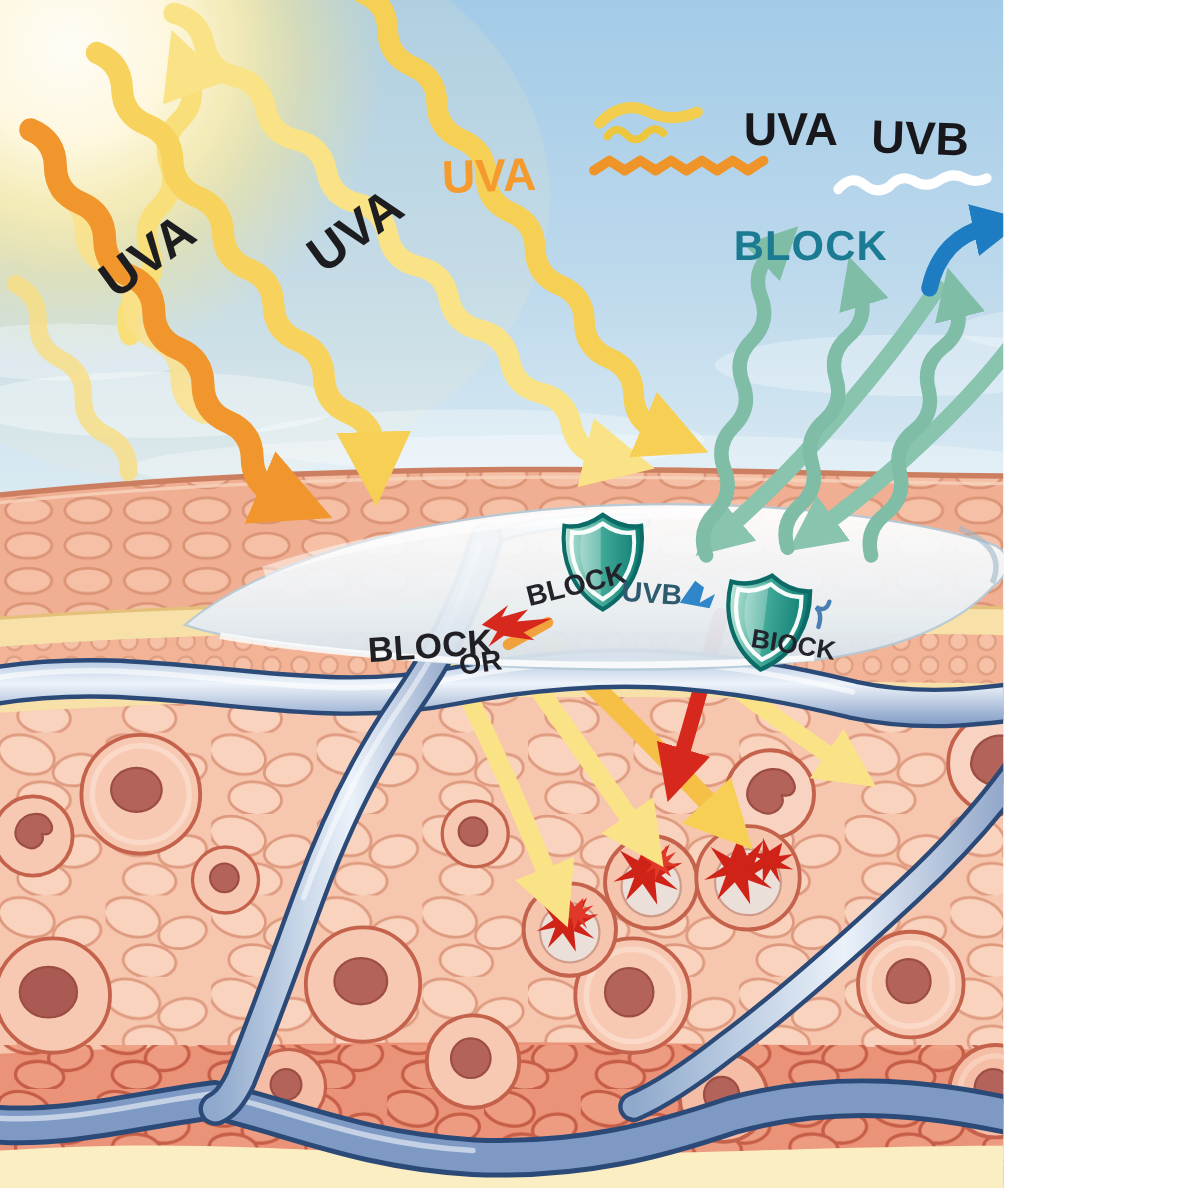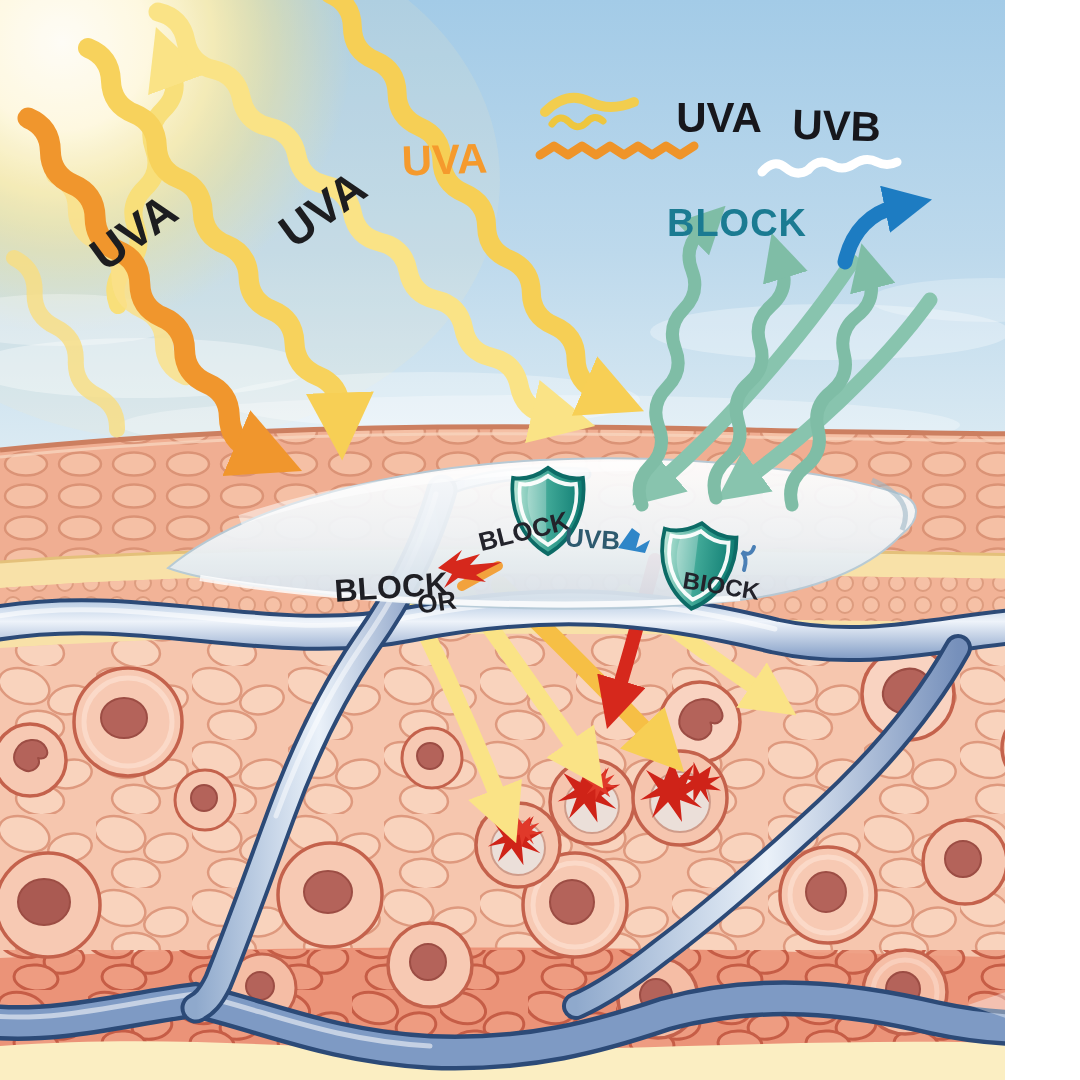--- a/index.html
+++ b/index.html
@@ -1,16 +1,16 @@
 <!DOCTYPE html>
 <html><head>
 <meta charset="utf-8">
 <style>
   html,body{margin:0;padding:0;background:#fff;}
-  .stage{width:1005px;height:1080px;overflow:hidden;position:relative;}
+  .stage{width:912px;height:1080px;overflow:hidden;position:relative;}
   svg{display:block;}
   text{font-family:"Liberation Sans","DejaVu Sans",sans-serif;font-weight:700;}
 </style>
 </head>
 <body>
 
 <div class="stage">
 <svg width="1080" height="1080" viewBox="0 0 1080 1080">
   <defs>
     <linearGradient id="skyGrad" x1="0" y1="0" x2="0" y2="1">

